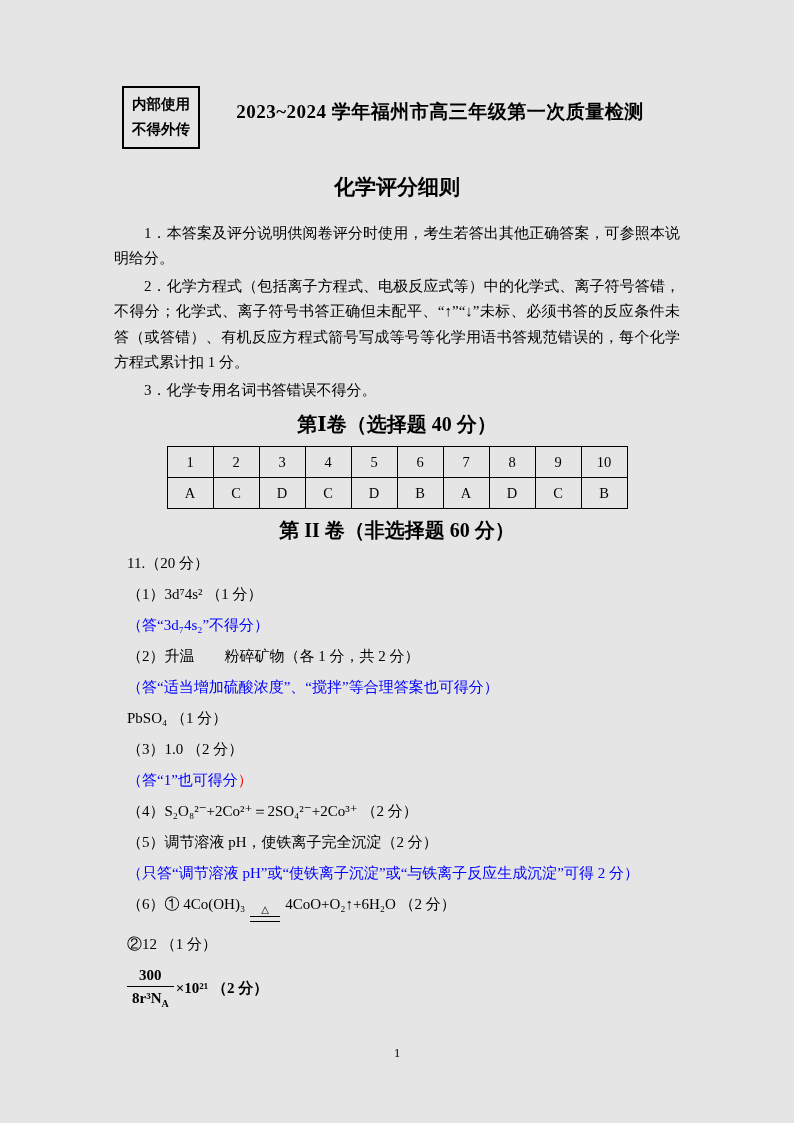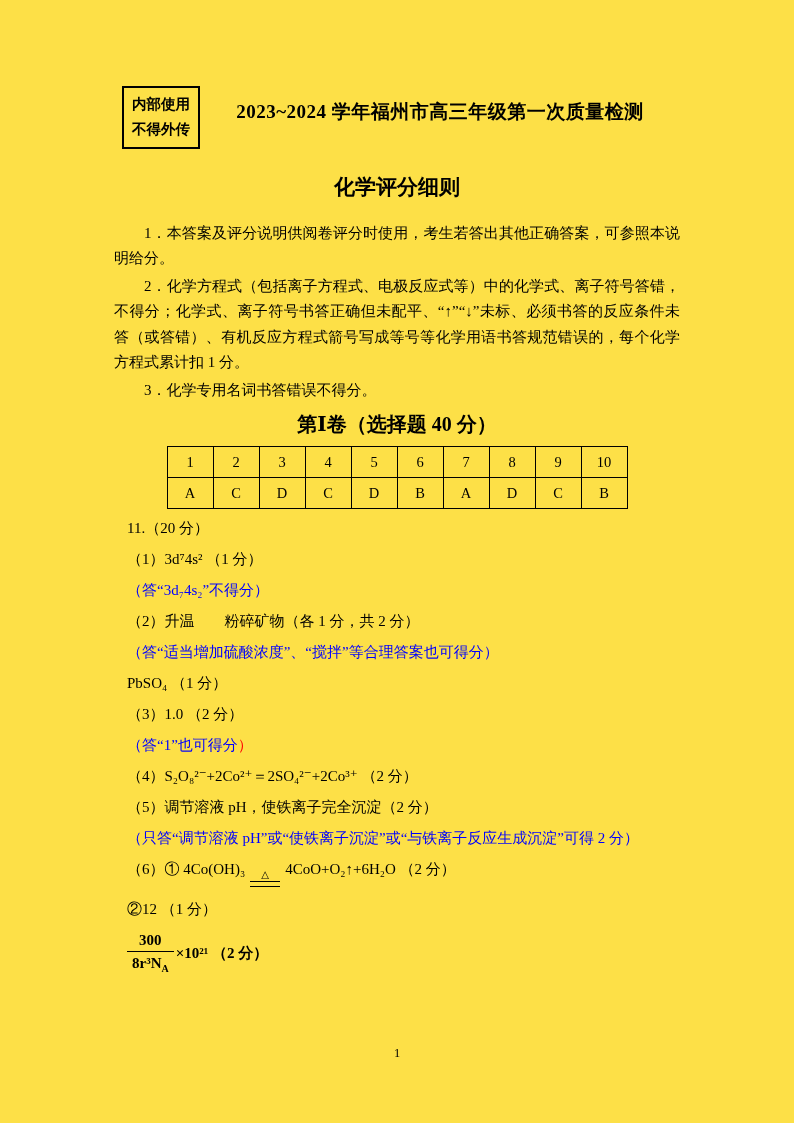--- a/index.html
+++ b/index.html
@@ -1,18 +1,18 @@
 <!DOCTYPE html>
 <html><head>
 <meta charset="utf-8">
 <style>
   * { margin:0; padding:0; box-sizing:border-box; }
   html,body { background:#888; }
   .page {
-    width:794px; height:1123px; margin:0 auto; background:#fde047;
+    width:794px; height:1123px; margin:0 auto; background:#e5e5e5;
     position:relative; color:#000;
     font-family:"Liberation Serif","DejaVu Serif",serif;
     padding:86px 114px 0 114px;
   }
   .header-row { display:flex; align-items:flex-start; }
   .stamp {
     border:2px solid #000; padding:4px 8px; text-align:center;
     font-weight:700; font-size:14.5px; line-height:1.75; flex:none; margin-left:8px;
   }
   .doc-title {
@@ -101,20 +101,21 @@
       <td>D</td>
       <td>B</td>
       <td>A</td>
       <td>D</td>
       <td>C</td>
       <td>B</td>
     </tr>
   </tbody>
     </table>
 
+  <h2 class="section-heading">第 II 卷（非选择题 60 分）</h2>
 
   <div class="q-block">
     <p class="q-label">11.（20 分）</p>
 
     <p class="item">（1）3d⁷4s² （1 分）</p>
     <p class="note">（答“3d₇4s₂”不得分）</p>
 
     <p class="item">（2）升温　　粉碎矿物（各 1 分，共 2 分）</p>
     <p class="note">（答“适当增加硫酸浓度”、“搅拌”等合理答案也可得分）</p>
     <p class="item answer-sub">PbSO₄ （1 分）</p>

